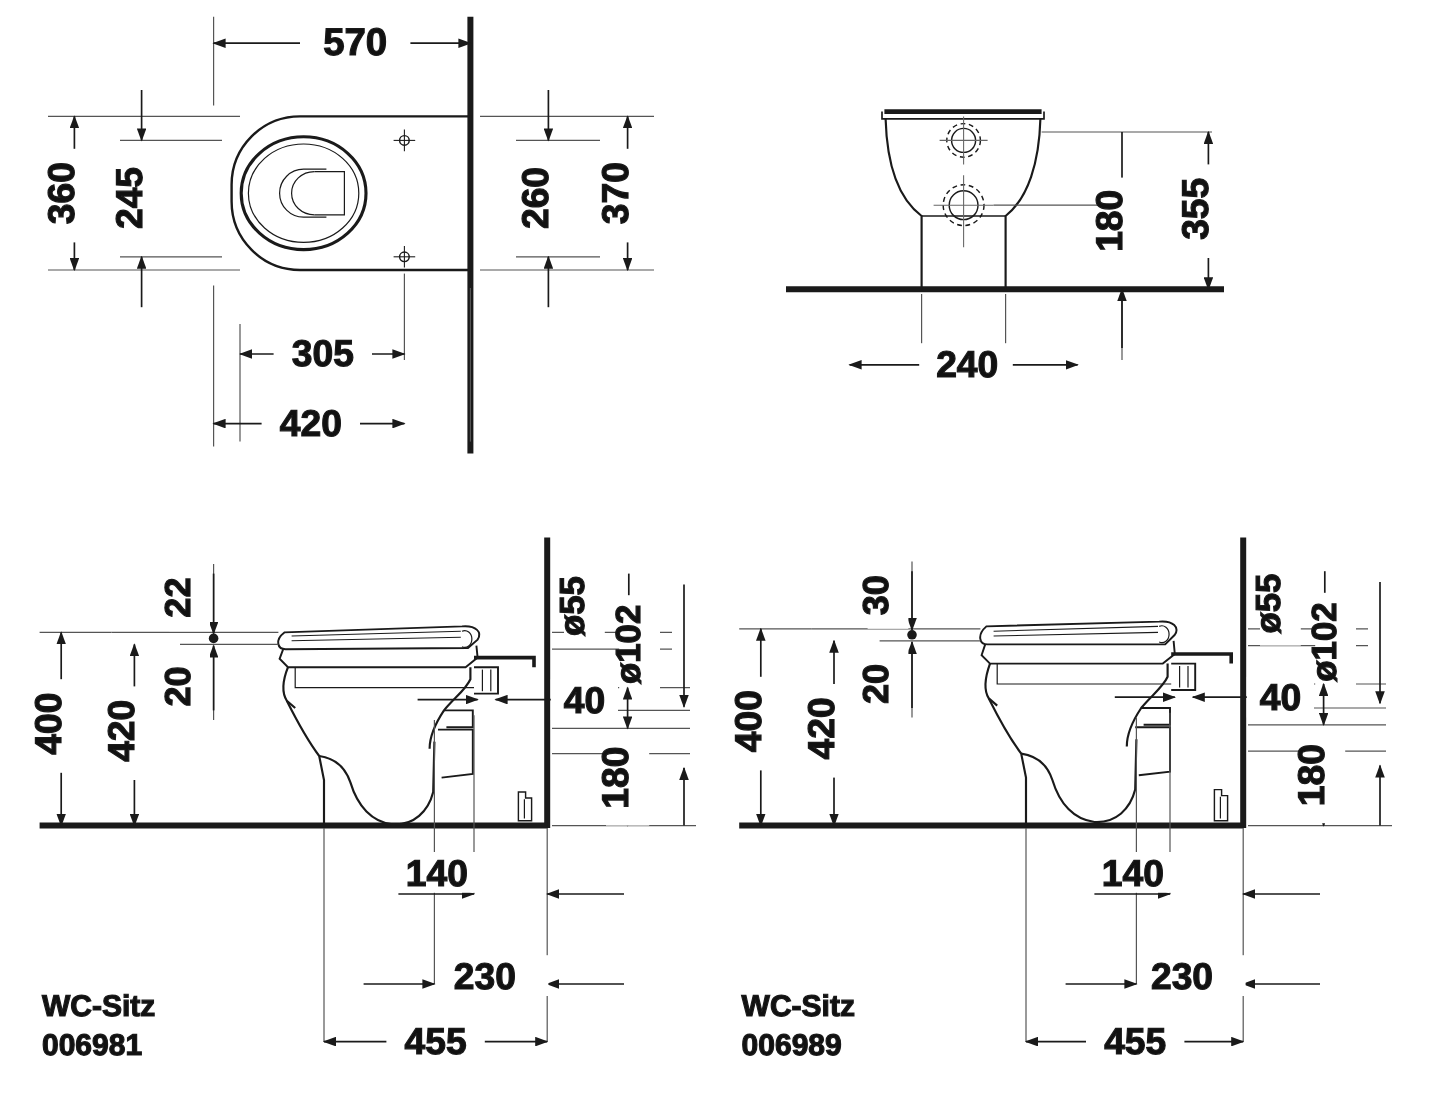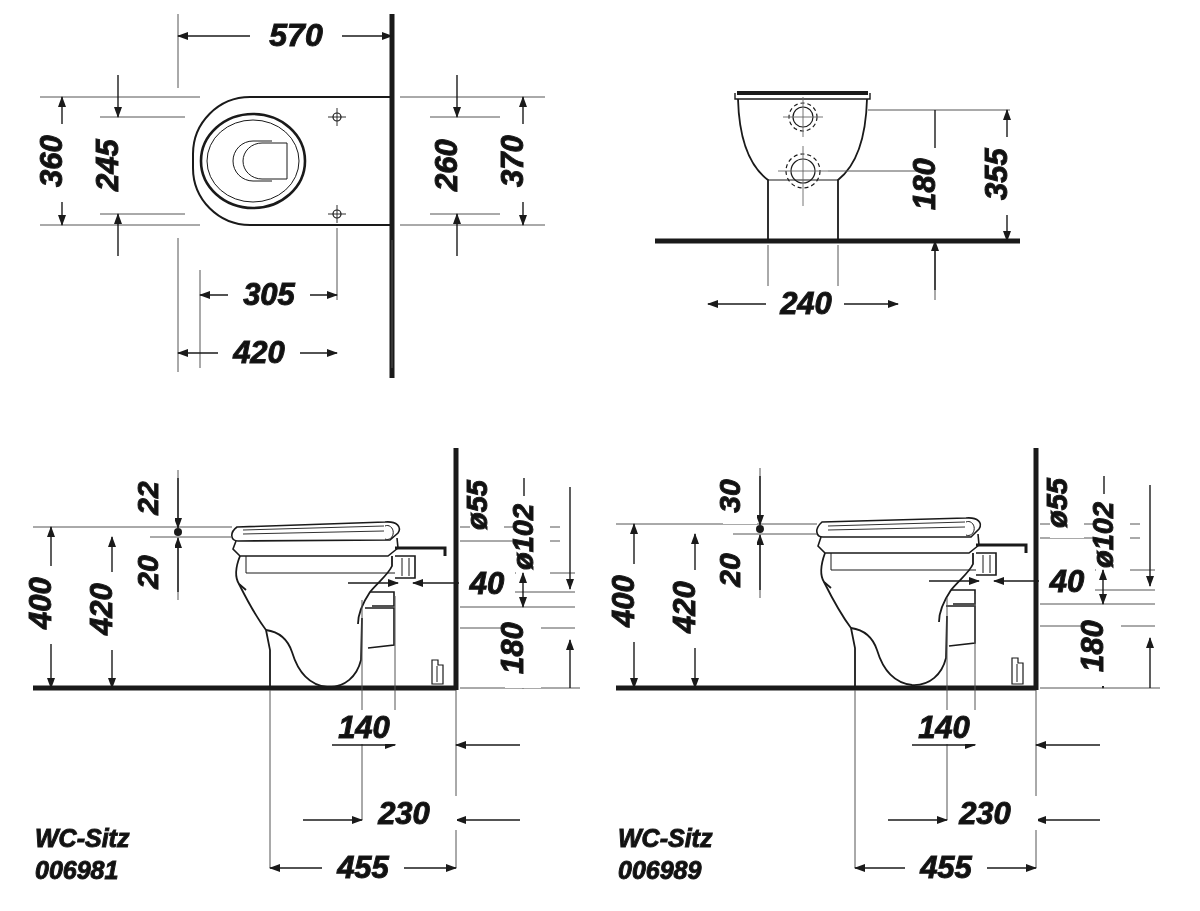--- a/index.html
+++ b/index.html
@@ -1,18 +1,18 @@
 <!DOCTYPE html>
 <html><head>
 <meta charset="utf-8">
 <title>Technical Drawing</title>
 <style>
   html,body{margin:0;padding:0;background:#ffffff;}
   body{width:1200px;height:911px;font-family:"Liberation Sans",sans-serif;overflow:hidden;}
-  #sheet{position:relative;width:1200px;height:911px;background:#f0abfc;font-style:italic;}
+  #sheet{position:relative;width:1200px;height:911px;background:#f0abfc;}
   svg{display:block;}
   .dimtext{font-family:"Liberation Sans",sans-serif;font-weight:bold;fill:#111;}
   .partlabel{font-family:"Liberation Sans",sans-serif;font-weight:bold;fill:#111;font-size:25px;}
 </style>
 </head>
 <body>
 
 <div id="sheet">
 <svg width="1200" height="911" viewBox="0 0 1200 911" xmlns="http://www.w3.org/2000/svg">
 

